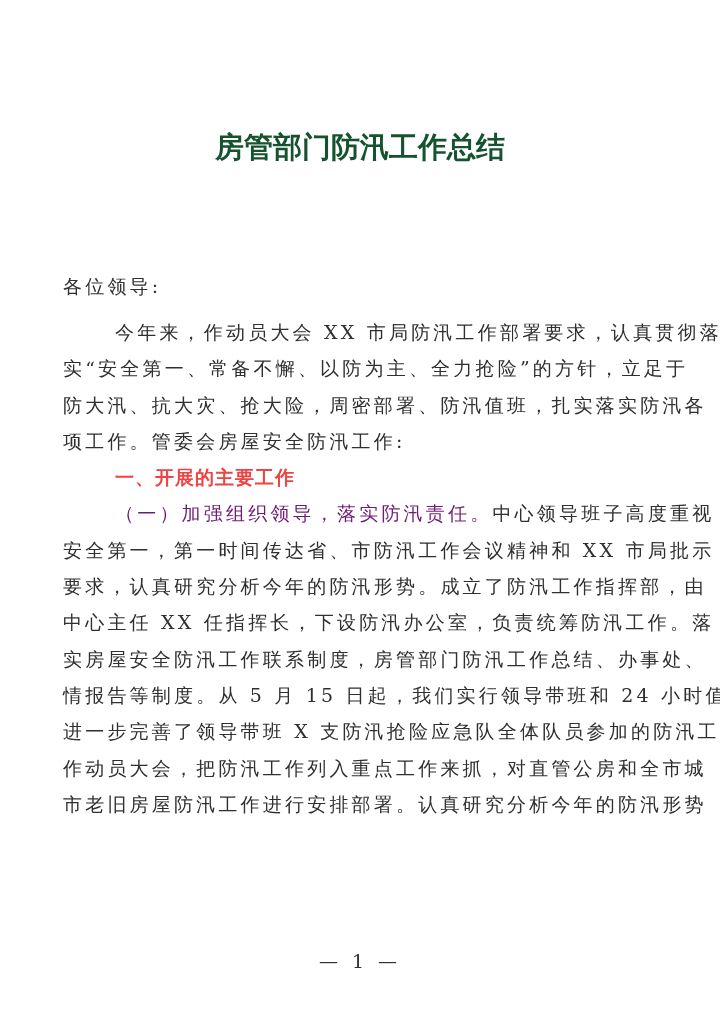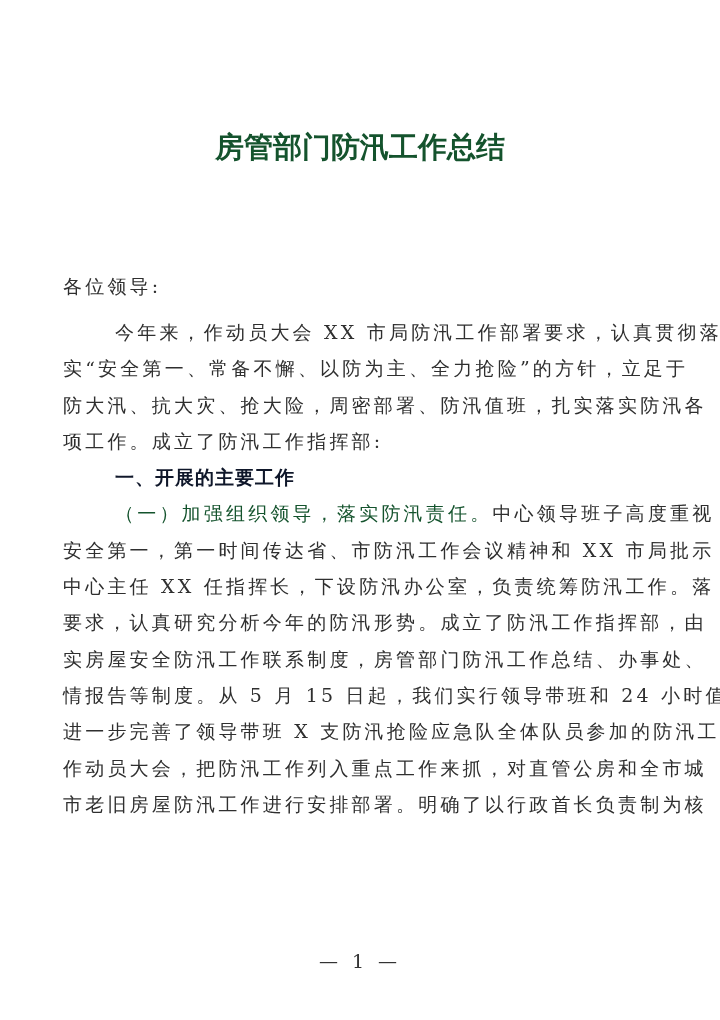--- a/index.html
+++ b/index.html
@@ -58,28 +58,28 @@
       padding-left: 52px;
     }
     .line.salutation {
       text-align-last: left;
       height: 46px;
       line-height: 36px;
     }
     .line.heading {
       font-family: "DejaVu Sans", "Liberation Sans", sans-serif;
       font-weight: bold;
-      color: #0f172a;
+      color: #ef4444;
       text-align-last: left;
       letter-spacing: 1px;
       font-size: 19px;
     }
     .sub-title {
       font-family: Liberation Sans, sans-serif;
-      color: #14532d;
+      color: #701a75;
     }
     .page-number {
       position: absolute;
       left: 0;
       width: 720px;
       top: 950px;
       text-align: center;
       font-size: 19px;
       color: #333333;
       letter-spacing: 4px;
@@ -90,30 +90,30 @@
 
 <div class="page">
   <div class="title">房管部门防汛工作总结</div>
 
   <div class="body">
     <div class="line salutation">各位领导:</div>
 
     <div class="line indent">今年来，作动员大会 XX 市局防汛工作部署要求，认真贯彻落</div>
     <div class="line">实“安全第一、常备不懈、以防为主、全力抢险”的方针，立足于</div>
     <div class="line">防大汛、抗大灾、抢大险，周密部署、防汛值班，扎实落实防汛各</div>
-    <div class="line last">项工作。成立了防汛工作指挥部:</div>
+    <div class="line last">项工作。管委会房屋安全防汛工作:</div>
 
     <div class="line heading indent">一、开展的主要工作</div>
 
     <div class="line indent"><span class="sub-title">（一）加强组织领导，落实防汛责任。</span><span>中心领导班子高度重视</span></div>
     <div class="line">安全第一，第一时间传达省、市防汛工作会议精神和 XX 市局批示</div>
+    <div class="line">要求，认真研究分析今年的防汛形势。成立了防汛工作指挥部，由</div>
     <div class="line">中心主任 XX 任指挥长，下设防汛办公室，负责统筹防汛工作。落</div>
-    <div class="line">要求，认真研究分析今年的防汛形势。成立了防汛工作指挥部，由</div>
     <div class="line">实房屋安全防汛工作联系制度，房管部门防汛工作总结、办事处、</div>
     <div class="line">情报告等制度。从 5 月 15 日起，我们实行领导带班和 24 小时值班，</div>
 
     <div class="line">进一步完善了领导带班 X 支防汛抢险应急队全体队员参加的防汛工</div>
     <div class="line">作动员大会，把防汛工作列入重点工作来抓，对直管公房和全市城</div>
-    <div class="line">市老旧房屋防汛工作进行安排部署。明确了以行政首长负责制为核</div>
+    <div class="line">市老旧房屋防汛工作进行安排部署。认真研究分析今年的防汛形势</div>
   </div>
 
   <div class="page-number">— 1 —</div>
 </div>
 
 </body></html>

